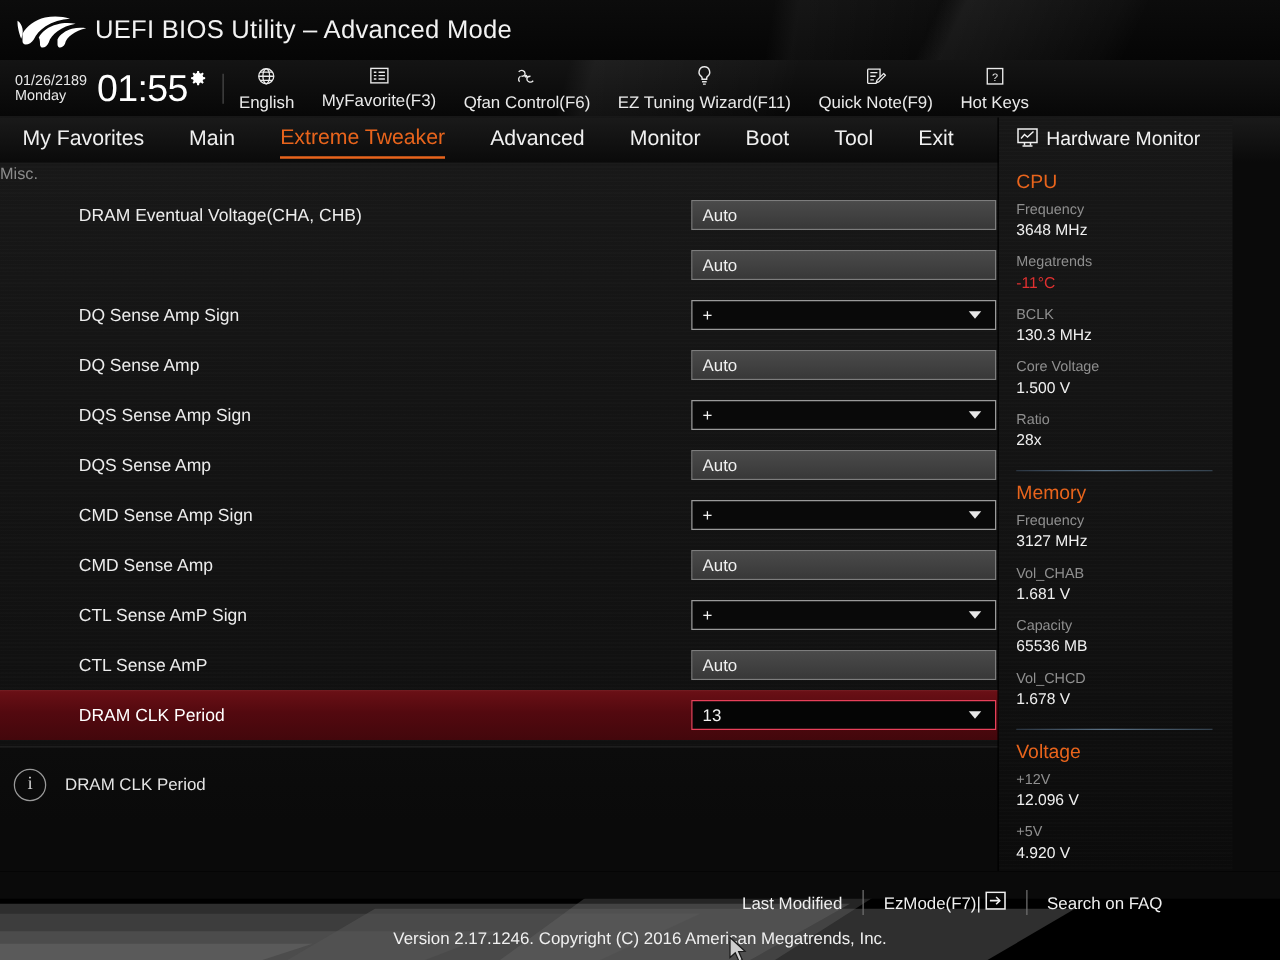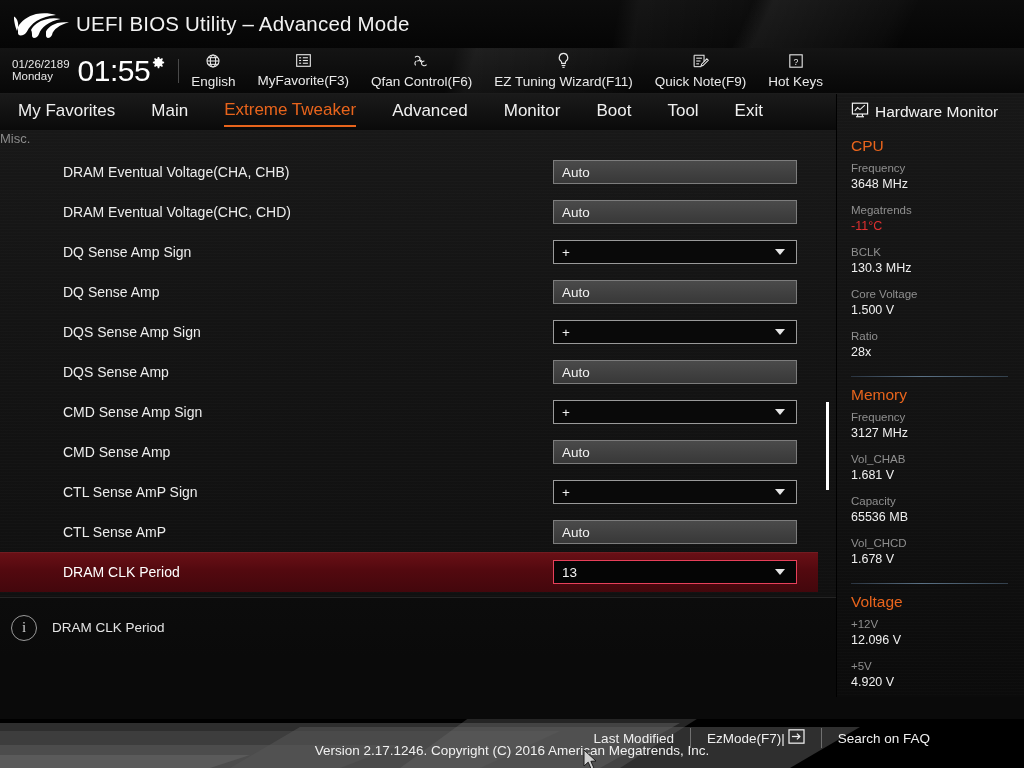--- a/index.html
+++ b/index.html
@@ -132,21 +132,21 @@
   }
   .info-icon {
     width: 26px; height: 26px; border: 1.4px solid #9a9a9a; border-radius: 50%;
     margin-left: 11px; display: flex; align-items: center; justify-content: center;
     color: #cfcfcf; font-size: 15px; font-family: "Liberation Serif", serif;
   }
   .help-text { color: #e4e4e4; font-size: 13.5px; margin-left: 15px; }
 
   
   .hwm {
-    position: absolute; left: 836px; top: 94px; width: 188px; height: 603px;
+    position: absolute; left: 798px; top: 94px; width: 188px; height: 603px;
     background:
       repeating-linear-gradient(180deg, rgba(255,255,255,0.012) 0px, rgba(255,255,255,0.012) 1px, rgba(0,0,0,0) 1px, rgba(0,0,0,0) 3px),
       linear-gradient(180deg, #171717 0%, #121212 60%, #0b0b0b 100%);
     border-left: 1px solid #000;
     padding: 0 0 0 14px;
   }
   .hwm-title {
     display: flex; align-items: center; gap: 6px;
     color: #f2f2f2; font-size: 15.5px; height: 32px; margin-top: 2px;
   }
@@ -166,21 +166,21 @@
   
   .footer {
     position: absolute; left: 0; top: 697px; width: 1024px; height: 71px;
     background: #000;
     overflow: hidden;
   }
   .footer-deco {
     position: absolute; left: 0; top: 0; width: 1024px; height: 71px;
   }
   .footer-links {
-    position: absolute; left: 0; top: 16px; width: 944px; height: 50px;
+    position: absolute; left: 0; top: 0; width: 944px; height: 50px;
     display: flex; align-items: center; justify-content: flex-end;
     padding-right: 14px;
   }
   .f-link { color: #efefef; font-size: 13.5px; display: flex; align-items: center; gap: 3px; white-space: nowrap; }
   .f-sep { width: 1px; height: 20px; background: #707070; margin: 0 16px; }
   .version {
     position: absolute; left: 0; top: 46px; width: 1024px;
     text-align: center; color: #f0f0f0; font-size: 13.5px;
   }
   .cursor { position: absolute; left: 583px; top: 749px; }
@@ -308,21 +308,20 @@
     <div class="grp-header">Misc.</div>
 
     <div class="row">
       <span class="row-label">DRAM Eventual Voltage(CHA, CHB)</span>
       <div class="field input">
         <span class="val">Auto</span>
       </div>
     </div>
 
     <div class="row">
-      <span class="row-label">DRAM Eventual Voltage(CHC, CHD)</span>
       <div class="field input">
         <span class="val">Auto</span>
       </div>
     </div>
 
     <div class="row">
       <span class="row-label">DQ Sense Amp Sign</span>
       <div class="field select">
         <span class="val">+</span>
         <span class="caret"></span>

